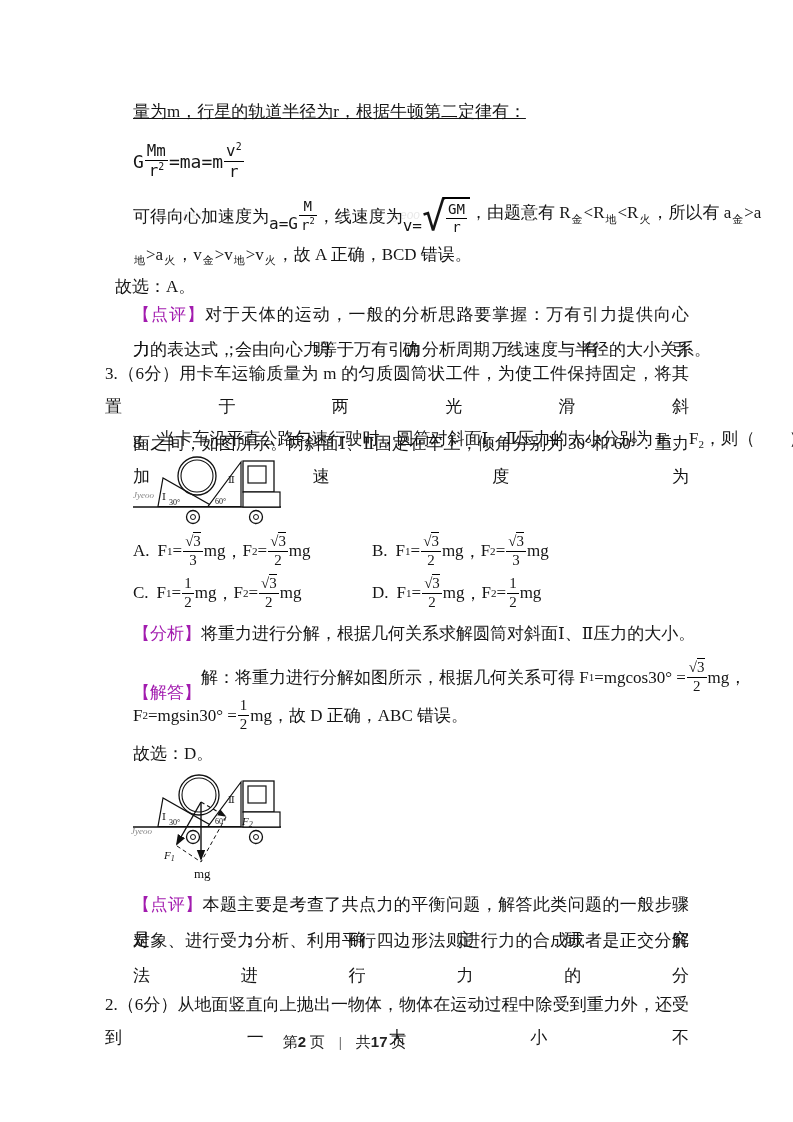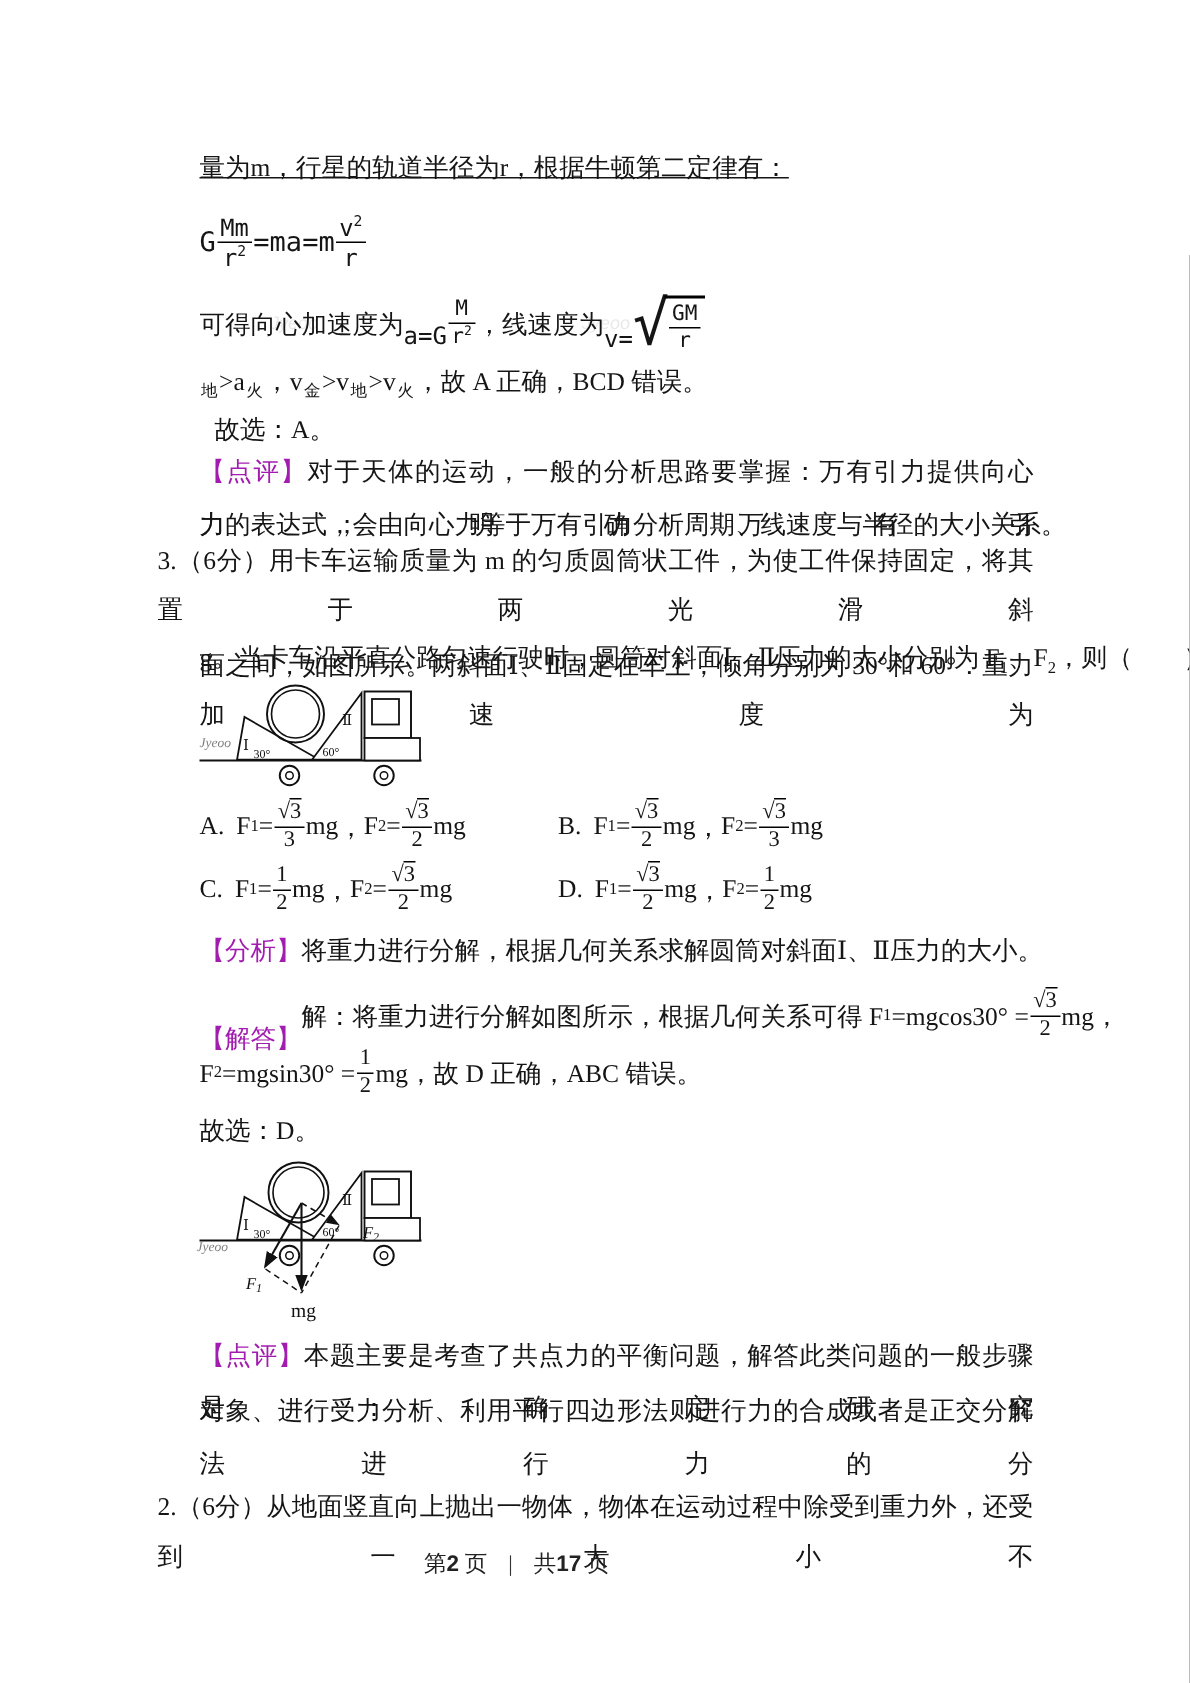--- a/index.html
+++ b/index.html
@@ -74,27 +74,28 @@
         </span>
     </span>
     <span>，线速度为</span>
     <span class="mono eqi">
       <span>v=</span>
       <span class="rad">
         <span class="radsign">√</span>
         <span class="radbody"><span class="frac"><span class="fnum"><span>GM</span></span><span class="fden"><span>r</span></span></span></span>
       </span>
     </span>
+    <span><span>，由题意有 R</span><span class="csub">金</span><span>&lt;R</span><span class="csub">地</span><span>&lt;R</span><span class="csub">火</span><span>，所以有 a</span><span class="csub">金</span><span>&gt;a</span></span>
   </div>
 
   <div class="line" style="left:133px;top:238px;">
     <span class="csub">地</span><span>&gt;a</span><span class="csub">火</span><span>，v</span><span class="csub">金</span><span>&gt;v</span><span class="csub">地</span><span>&gt;v</span><span class="csub">火</span><span>，故 A 正确，BCD 错误。</span>
   </div>
 
-  <div class="line" style="left:143px;top:270px;">
+  <div class="line" style="left:115px;top:270px;">
     <span>故选：A。</span>
   </div>
 
   <div class="line jfill" style="left:133px;top:297px;width:556px;line-height:35px;">
     <span class="blue">【点评】</span><span>对于天体的运动，一般的分析思路要掌握：万有引力提供向心力；明确万有引</span>
   </div>
   <div class="line" style="left:133px;top:332px;line-height:35px;">
     <span>力的表达式，会由向心力等于万有引力分析周期、线速度与半径的大小关系。</span>
   </div>
 

